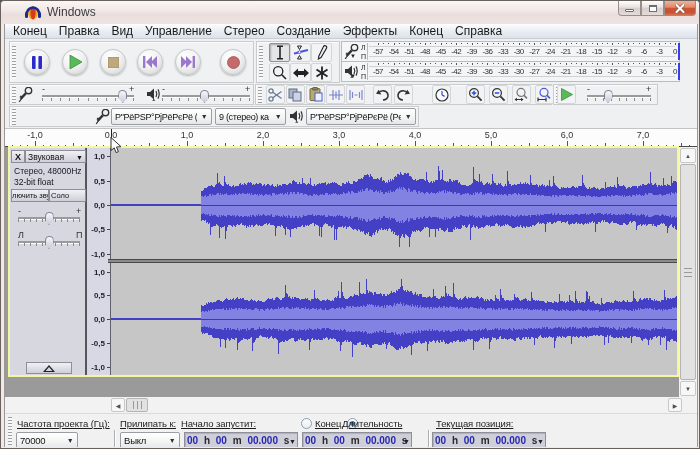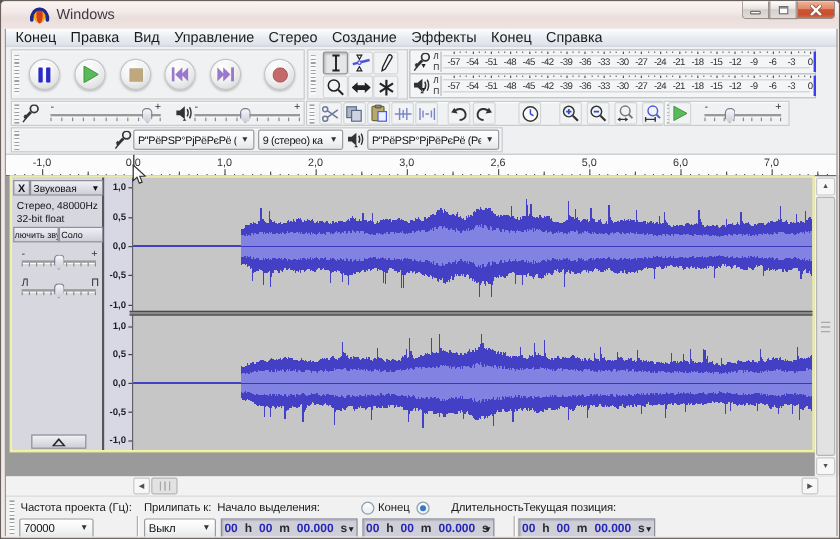--- a/index.html
+++ b/index.html
@@ -94,21 +94,21 @@
 
   
   .sb{position:absolute;background:#f2f2f2;}
   .sb-btn{position:absolute;background:#f7f7f7;border:1px solid #c7c7c7;border-radius:2px;
     display:flex;align-items:center;justify-content:center;font-size:6px;color:#505050;}
   .sb-thumb{position:absolute;background:#e2e2e2;border:1px solid #b4b4b4;border-radius:2px;
     display:flex;align-items:center;justify-content:center;}
 
   
   #statusbar{left:1px;top:412px;width:698px;height:34px;background:#f1f1f1;border-top:1px solid #dadada;}
-  .st-label{position:absolute;top:4px;font-size:9.5px;color:#1c1c1c;white-space:nowrap;letter-spacing:-0.1px;}
+  .st-label{position:absolute;top:4px;font-size:9.5px;color:#1c1c1c;white-space:nowrap;letter-spacing:-0.1px;text-decoration:underline;}
   .timefield{position:absolute;top:18px;height:17px;background:#cfcfda;border:1px solid #8f8f9a;
     box-shadow:inset 1px 1px 1px rgba(0,0,0,0.15);
     font-size:10px;font-weight:bold;display:flex;align-items:center;padding-left:2px;white-space:nowrap;overflow:hidden;}
   .timefield .tdig{color:#2626b4;}
   .timefield .tunit{color:#2a2a2a;padding:0 1px;}
   .timefield .tarrow{position:absolute;right:1px;top:5px;font-size:7px;color:#222;}
   .radio{position:absolute;width:11px;height:11px;border-radius:50%;
     background:linear-gradient(#fdfdfd,#e9eef2);border:1px solid #8ca0b0;}
   .radio .dot{position:absolute;left:2px;top:2px;width:5px;height:5px;border-radius:50%;background:#3a76c4;display:none;}
   .radio.on .dot{display:block;}
@@ -706,21 +706,21 @@
         </div>
       </div>
   </div>
 
   <div class="abs" id="ruler">
       <div class="rlabel" style="left:33px;">-1,0</div>
       <div class="rlabel" style="left:109px;">0,0</div>
       <div class="rlabel" style="left:185px;">1,0</div>
       <div class="rlabel" style="left:261px;">2,0</div>
       <div class="rlabel" style="left:337px;">3,0</div>
-      <div class="rlabel" style="left:413px;">2,6</div>
+      <div class="rlabel" style="left:413px;">4,0</div>
       <div class="rlabel" style="left:489px;">5,0</div>
       <div class="rlabel" style="left:565px;">6,0</div>
       <div class="rlabel" style="left:641px;">7,0</div>
       <div class="rtick" style="left:33px;bottom:0;height:5px;"></div>
       <div class="rtick" style="left:71px;bottom:0;height:3px;"></div>
       <div class="rtick" style="left:109px;bottom:0;height:5px;"></div>
       <div class="rtick" style="left:147px;bottom:0;height:3px;"></div>
       <div class="rtick" style="left:185px;bottom:0;height:5px;"></div>
       <div class="rtick" style="left:223px;bottom:0;height:3px;"></div>
       <div class="rtick" style="left:261px;bottom:0;height:5px;"></div>
@@ -949,27 +949,27 @@
     <span class="st-label" style="left:15px;">Частота проекта (Гц):</span>
     <div class="combo" style="left:14px;top:18px;width:62px;">
       <span class="ctext">70000</span>
       <span class="carrow">▼</span>
     </div>
     <span class="st-label" style="left:118px;">Прилипать к:</span>
     <div class="combo" style="left:118px;top:18px;width:60px;">
       <span class="ctext">Выкл</span>
       <span class="carrow">▼</span>
     </div>
-    <span class="st-label" style="left:179px;">Начало выделения:</span>
+    <span class="st-label" style="left:179px;">Начало запустит:</span>
     <div class="radio" style="left:299px;top:4px;"></div>
     <span class="st-label" style="left:313px;">Конец</span>
     <div class="radio on" style="left:345px;top:4px;">
         <div class="dot"></div>
       </div>
-    <span class="st-label" style="left:374px;">Длительность</span>
+    <span class="st-label" style="left:340px;">Длительность</span>
     <span class="st-label" style="left:434px;">Текущая позиция:</span>
     <div class="timefield" id="tf1" style="left:182px;width:114px;">
         <span class="tdig">0</span>
         <span class="tdig">0</span>
         <span class="tunit">&nbsp;</span>
         <span class="tunit">h</span>
         <span class="tunit">&nbsp;</span>
         <span class="tdig">0</span>
         <span class="tdig">0</span>
         <span class="tunit">&nbsp;</span>

